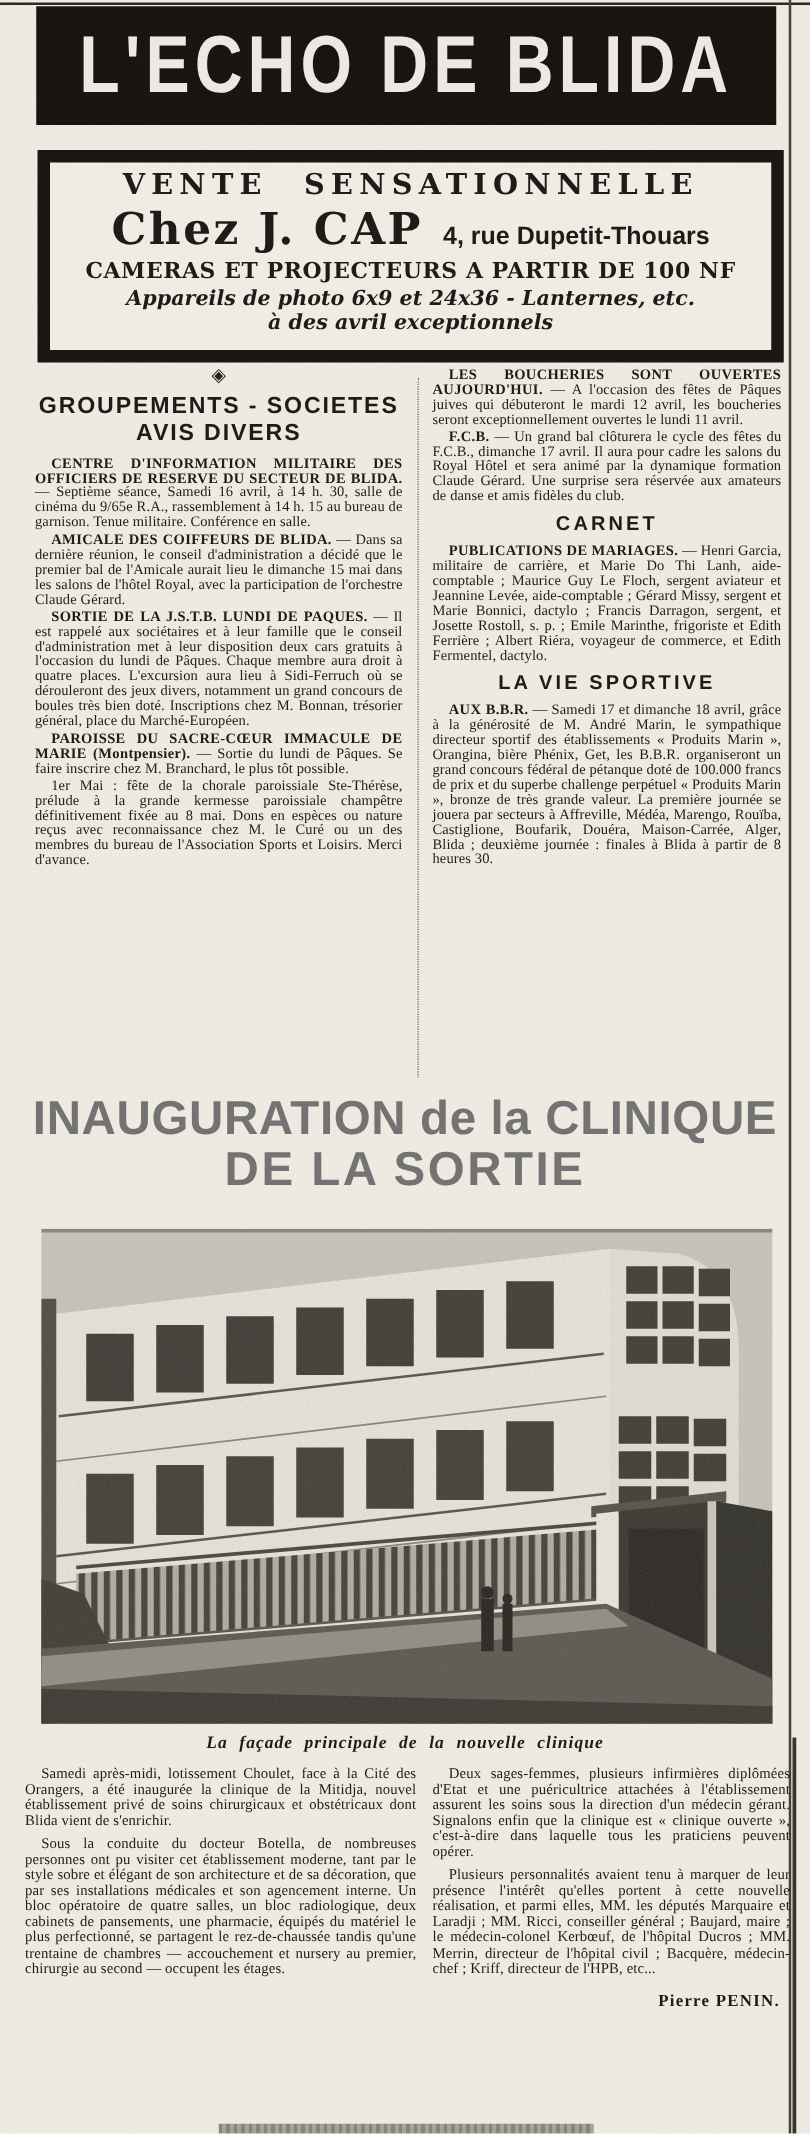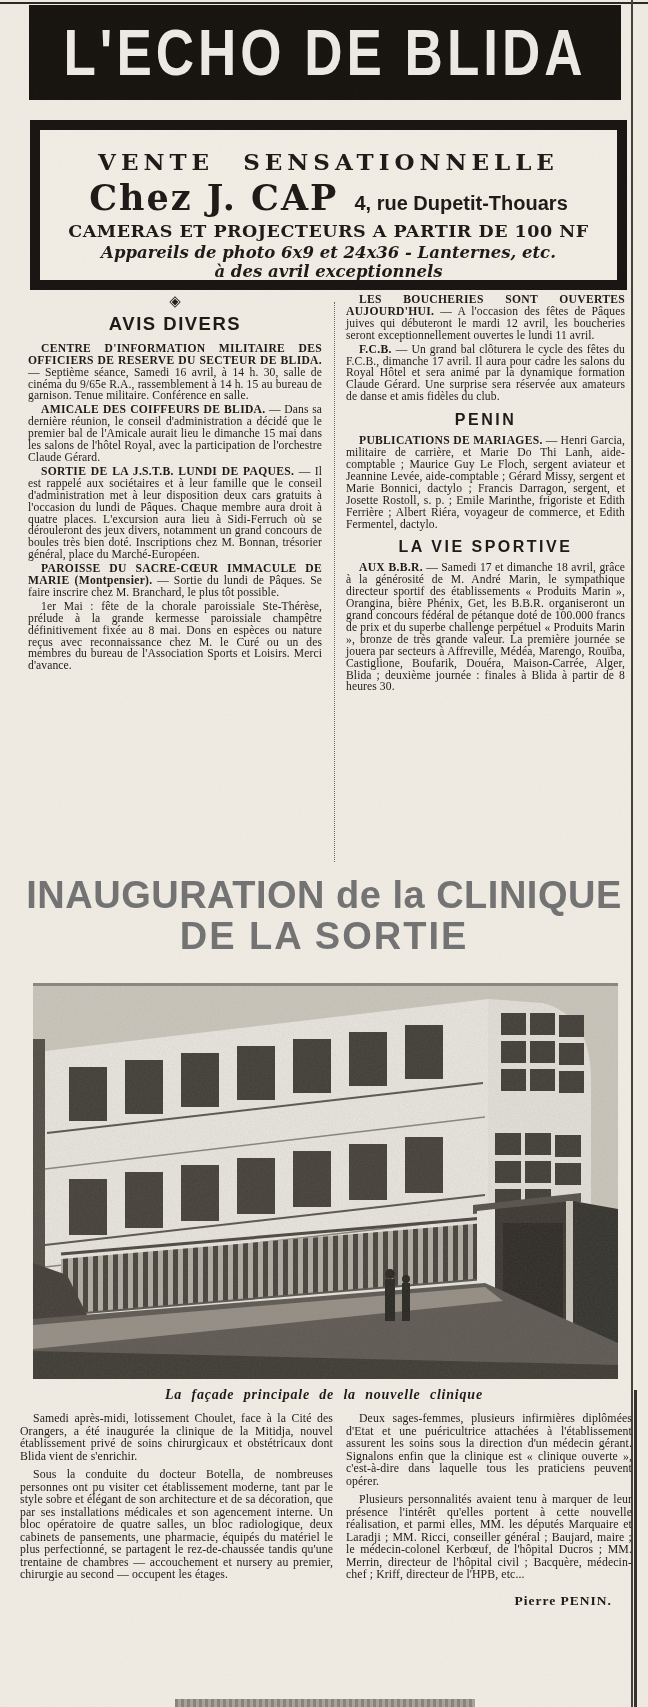--- a/index.html
+++ b/index.html
@@ -24,21 +24,21 @@
   .masthead h1 {
     font-family:"Liberation Sans", sans-serif; font-weight:bold;
     font-size:53px; letter-spacing:4px; color:#efece5;
     transform:scaleY(1.22); white-space:nowrap;
   }
 
   
   .adbox {
     position:absolute; left:30px; top:120px; width:597px; height:170px;
     border:10px solid #171411; background:#f3efe7; text-align:center;
-    padding-top:18px;
+    padding-top:4px;
   }
   .ad-line1 { font-family:"DejaVu Serif", serif; font-weight:bold; font-size:23px; letter-spacing:5px; word-spacing:16px; }
   .ad-line2 { margin-top:2px; white-space:nowrap; }
   .ad-shop { font-family:"DejaVu Serif", serif; font-weight:bold; font-size:35px; letter-spacing:2px; }
   .ad-addr { font-family:"Liberation Sans", sans-serif; font-weight:bold; font-size:20px; margin-left:12px; }
   .ad-line3 { font-family:"DejaVu Serif", serif; font-weight:bold; font-size:17.5px; letter-spacing:.5px; margin-top:3px; }
   .ad-line4 { font-family:"DejaVu Serif", serif; font-weight:bold; font-style:italic; font-size:16.5px; margin-top:2px; }
   .ad-line5 { font-family:"DejaVu Serif", serif; font-weight:bold; font-style:italic; font-size:16.5px; }
 
   
@@ -78,21 +78,21 @@
     font-weight:bold; font-style:italic; font-size:14px; letter-spacing:.8px; word-spacing:5px;
   }
 
   
   .article { position:absolute; left:20px; top:1412px; width:612px; height:288px; }
   .artcol { position:absolute; top:0; }
   .artcol.left  { left:0;    width:313px; }
   .artcol.right { left:326px; width:286px; }
   .artcol p.body { font-size:11.8px; line-height:12.5px; }
   .artcol p.body + p.body { margin-top:6px; }
-  .byline { text-align:right; font-weight:bold; font-size:13.5px; letter-spacing:1px; margin-top:12px; padding-right:20px; }
+  .byline { text-align:right; font-weight:bold; font-size:13.5px; letter-spacing:1px; margin-top:12px; padding-right:8px; }
 
   .bottom-strip {
     position:absolute; left:175px; top:1699px; width:300px; height:8px;
     background:repeating-linear-gradient(90deg,#8a857c 0 3px,#a9a49a 3px 6px);
   }
 </style>
 </head>
 <body>
 
 <div id="page">
@@ -115,33 +115,34 @@
     <div class="ad-line4">Appareils de photo 6x9 et 24x36 - Lanternes, etc.</div>
     <div class="ad-line5">à des avril exceptionnels</div>
   </div>
 
   <div class="cols">
     <div class="col-divider"></div>
 
     <div class="newscol left">
       <div class="ornament">◈</div>
       <div class="col-head">
+        <div>GROUPEMENTS - SOCIETES</div>
         <div>AVIS DIVERS</div>
       </div>
       <p class="body"><span class="lead">CENTRE D'INFORMATION MILITAIRE DES OFFICIERS DE RESERVE DU SECTEUR DE BLIDA.</span> <span>— Septième séance, Samedi 16 avril, à 14 h. 30, salle de cinéma du 9/65e R.A., rassemblement à 14 h. 15 au bureau de garnison. Tenue militaire. Conférence en salle.</span></p>
       <p class="body"><span class="lead">AMICALE DES COIFFEURS DE BLIDA.</span> <span>— Dans sa dernière réunion, le conseil d'administration a décidé que le premier bal de l'Amicale aurait lieu le dimanche 15 mai dans les salons de l'hôtel Royal, avec la participation de l'orchestre Claude Gérard.</span></p>
       <p class="body"><span class="lead">SORTIE DE LA J.S.T.B. LUNDI DE PAQUES.</span> <span>— Il est rappelé aux sociétaires et à leur famille que le conseil d'administration met à leur disposition deux cars gratuits à l'occasion du lundi de Pâques. Chaque membre aura droit à quatre places. L'excursion aura lieu à Sidi-Ferruch où se dérouleront des jeux divers, notamment un grand concours de boules très bien doté. Inscriptions chez M. Bonnan, trésorier général, place du Marché-Européen.</span></p>
       <p class="body"><span class="lead">PAROISSE DU SACRE-CŒUR IMMACULE DE MARIE (Montpensier).</span> <span>— Sortie du lundi de Pâques. Se faire inscrire chez M. Branchard, le plus tôt possible.</span></p>
       <p class="body"><span>1er Mai : fête de la chorale paroissiale Ste-Thérèse, prélude à la grande kermesse paroissiale champêtre définitivement fixée au 8 mai. Dons en espèces ou nature reçus avec reconnaissance chez M. le Curé ou un des membres du bureau de l'Association Sports et Loisirs. Merci d'avance.</span></p>
     </div>
 
     <div class="newscol right">
       <p class="body"><span class="lead">LES BOUCHERIES SONT OUVERTES AUJOURD'HUI.</span> <span>— A l'occasion des fêtes de Pâques juives qui débuteront le mardi 12 avril, les boucheries seront exceptionnellement ouvertes le lundi 11 avril.</span></p>
       <p class="body"><span class="lead">F.C.B.</span> <span>— Un grand bal clôturera le cycle des fêtes du F.C.B., dimanche 17 avril. Il aura pour cadre les salons du Royal Hôtel et sera animé par la dynamique formation Claude Gérard. Une surprise sera réservée aux amateurs de danse et amis fidèles du club.</span></p>
-      <div class="sub-head">PENIN</div>
+      <div class="sub-head">CARNET</div>
       <p class="body"><span class="lead">PUBLICATIONS DE MARIAGES.</span> <span>— Henri Garcia, militaire de carrière, et Marie Do Thi Lanh, aide-comptable ; Maurice Guy Le Floch, sergent aviateur et Jeannine Levée, aide-comptable ; Gérard Missy, sergent et Marie Bonnici, dactylo ; Francis Darragon, sergent, et Josette Rostoll, s. p. ; Emile Marinthe, frigoriste et Edith Ferrière ; Albert Riéra, voyageur de commerce, et Edith Fermentel, dactylo.</span></p>
       <div class="sub-head">LA VIE SPORTIVE</div>
       <p class="body"><span class="lead">AUX B.B.R.</span> <span>— Samedi 17 et dimanche 18 avril, grâce à la générosité de M. André Marin, le sympathique directeur sportif des établissements « Produits Marin », Orangina, bière Phénix, Get, les B.B.R. organiseront un grand concours fédéral de pétanque doté de 100.000 francs de prix et du superbe challenge perpétuel « Produits Marin », bronze de très grande valeur. La première journée se jouera par secteurs à Affreville, Médéa, Marengo, Rouïba, Castiglione, Boufarik, Douéra, Maison-Carrée, Alger, Blida ; deuxième journée : finales à Blida à partir de 8 heures 30.</span></p>
     </div>
   </div>
 
   <div class="headline">
     <div class="l1">INAUGURATION de la CLINIQUE</div>
     <div class="l2">DE LA SORTIE</div>
   </div>

